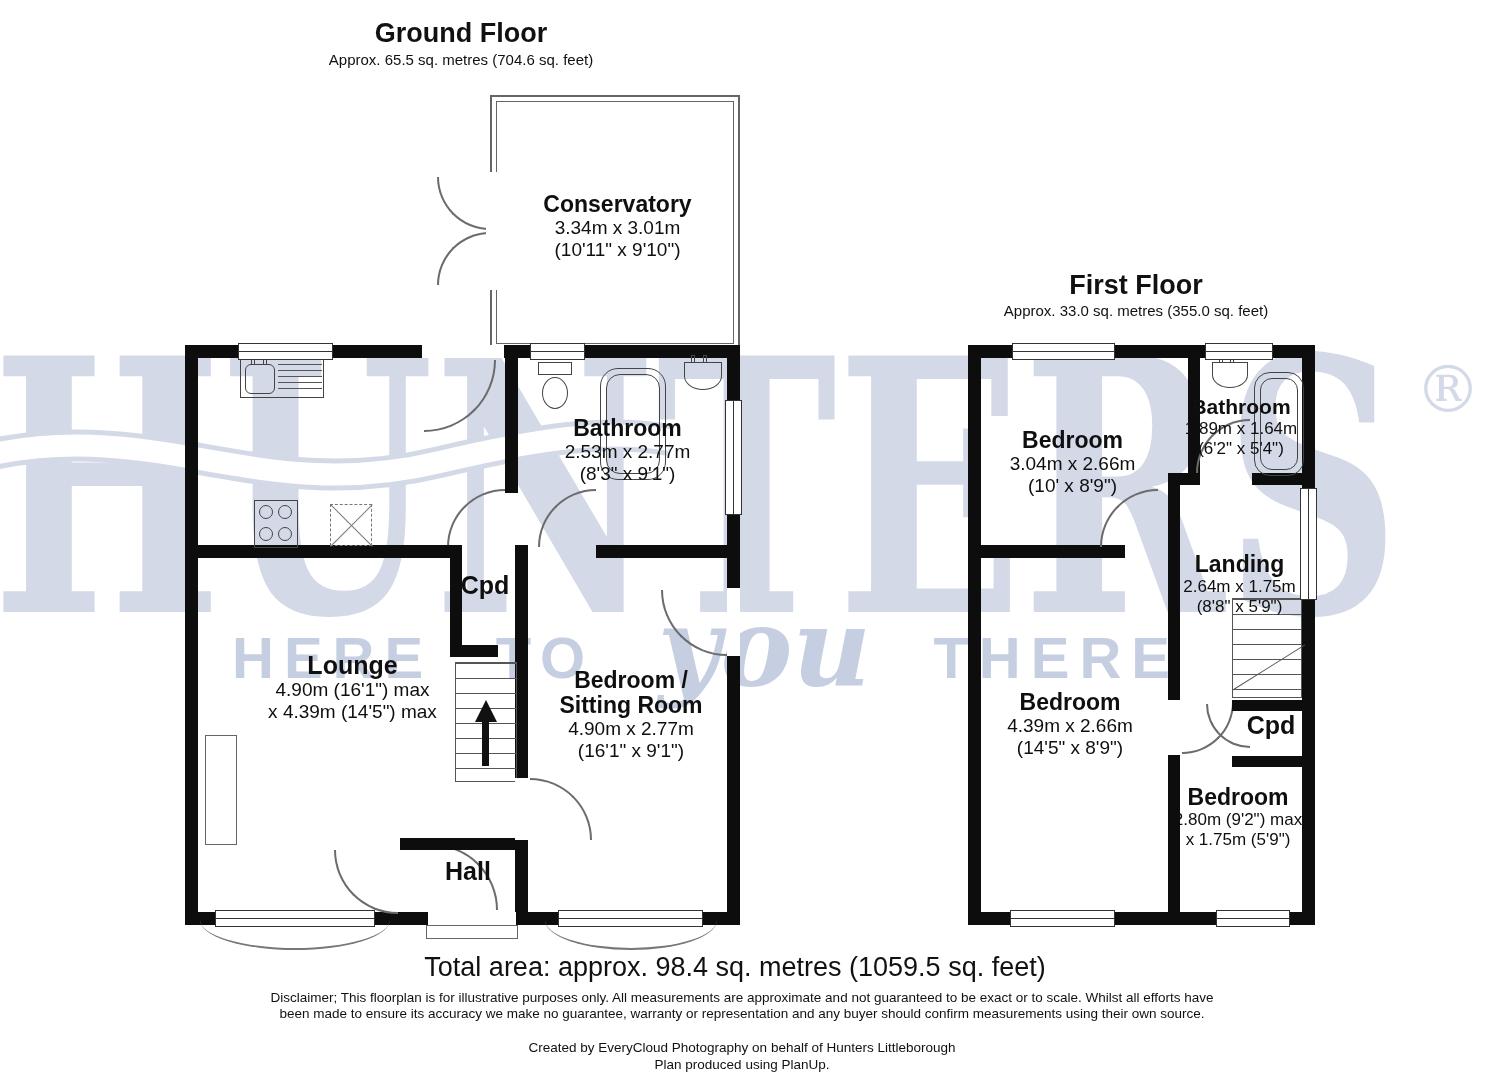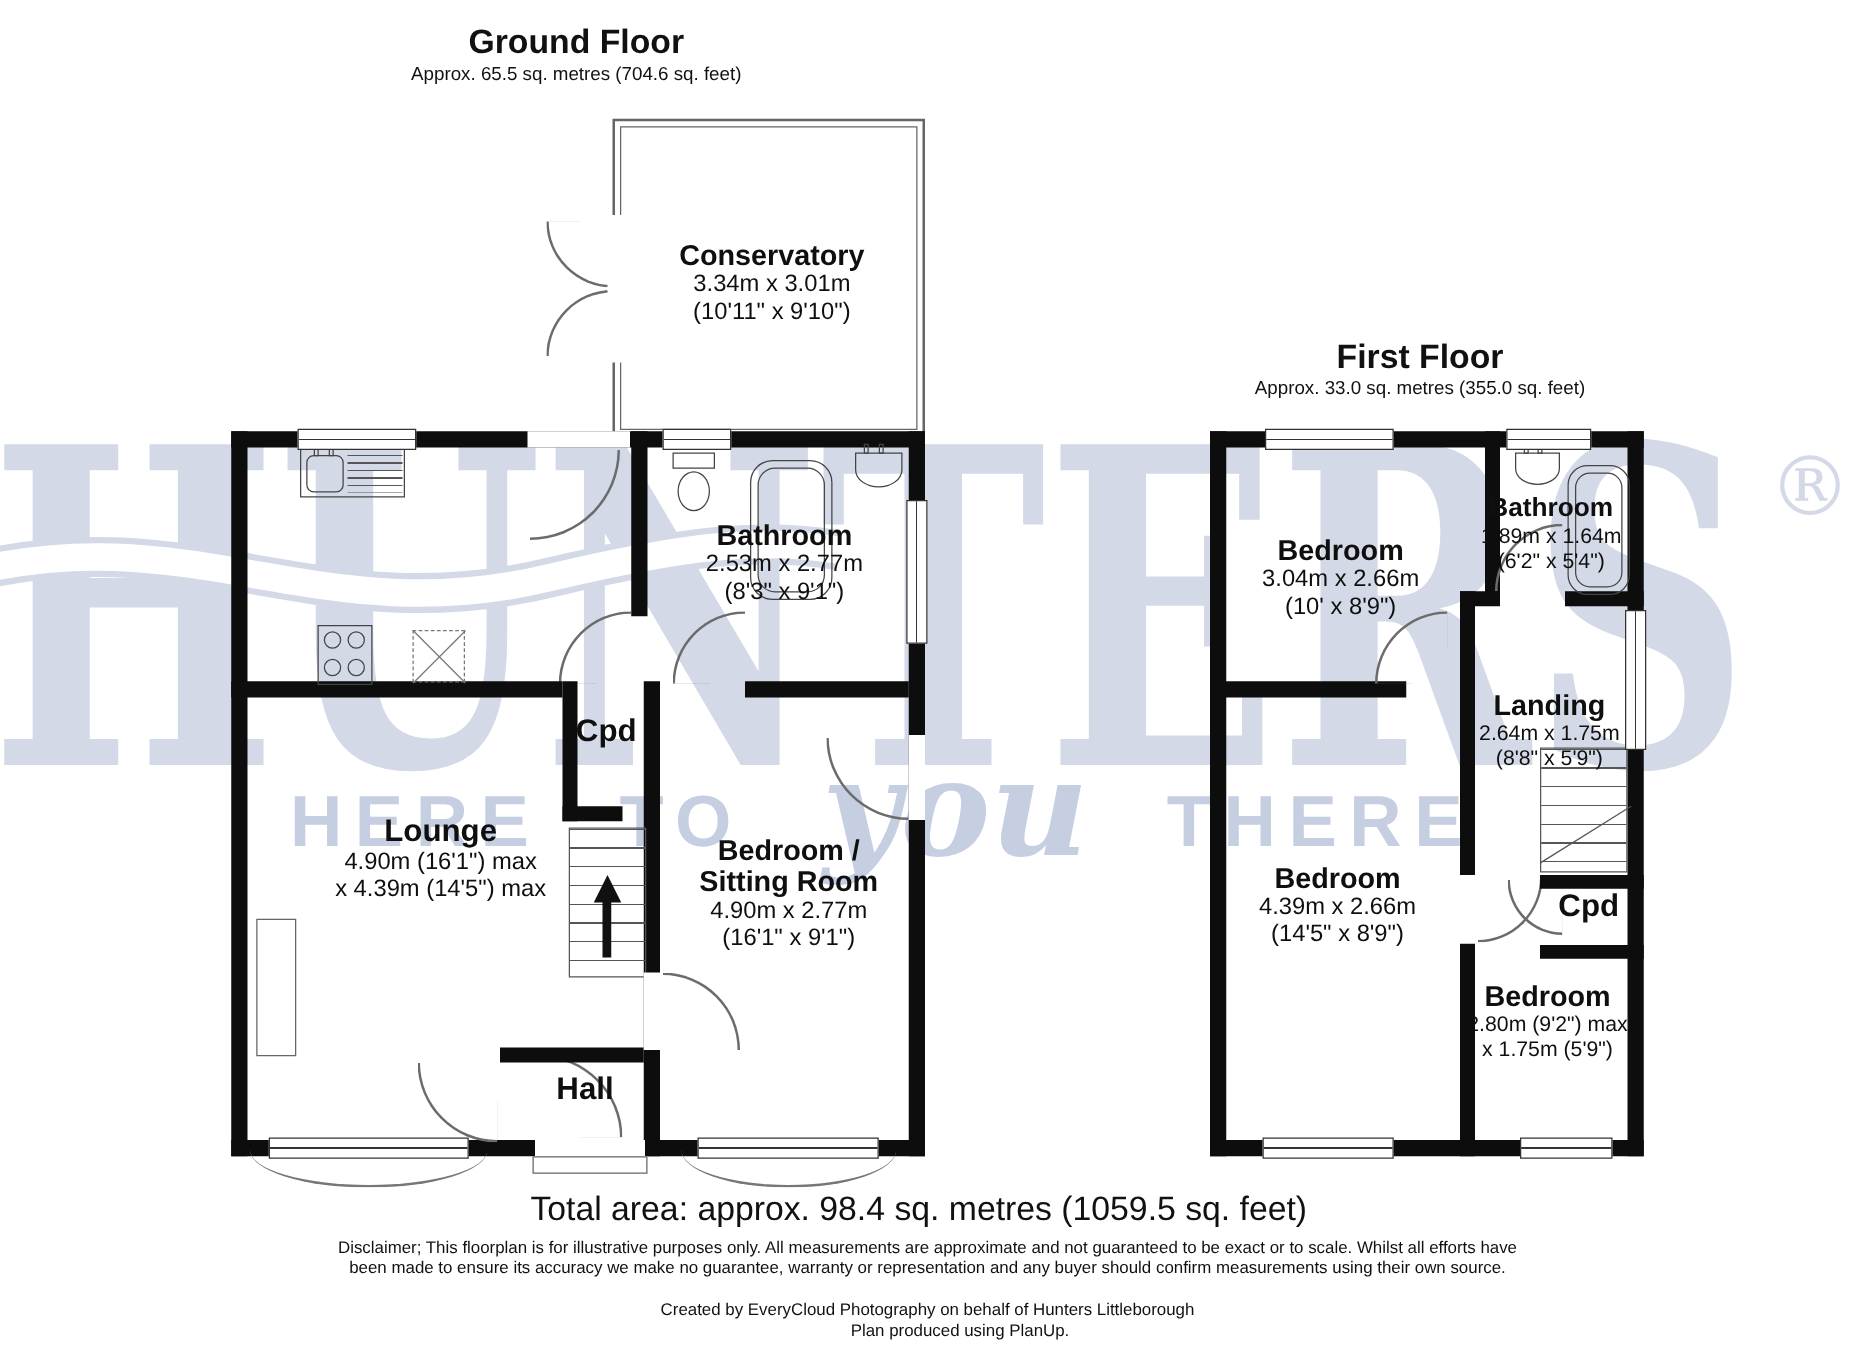--- a/index.html
+++ b/index.html
@@ -236,15 +236,15 @@
   </div>
   <div class="room-label" style="left:1168px;top:785px;width:140px;">
     <div class="rname">Bedroom</div>
     <div class="rdim" style="font-size:17px;">2.80m (9'2") max</div>
     <div class="rdim" style="font-size:17px;">x 1.75m (5'9")</div>
   </div>
 
   <div class="footer-total" style="left:735px;top:952px;">Total area: approx. 98.4 sq. metres (1059.5 sq. feet)</div>
   <div class="footer-disc" style="left:742px;top:990px;">Disclaimer; This floorplan is for illustrative purposes only. All measurements are approximate and not guaranteed to be exact or to scale. Whilst all efforts have been made to ensure its accuracy we make no guarantee, warranty or representation and any buyer should confirm measurements using their own source.</div>
   <div class="footer-line" style="left:742px;top:1040px;">Created by EveryCloud Photography on behalf of Hunters Littleborough</div>
-  <div class="footer-line" style="left:742px;top:1057px;margin-left:26px;">Plan produced using PlanUp.</div>
+  <div class="footer-line" style="left:742px;top:1057px;">Plan produced using PlanUp.</div>
 
 </div>
 
 </body></html>

